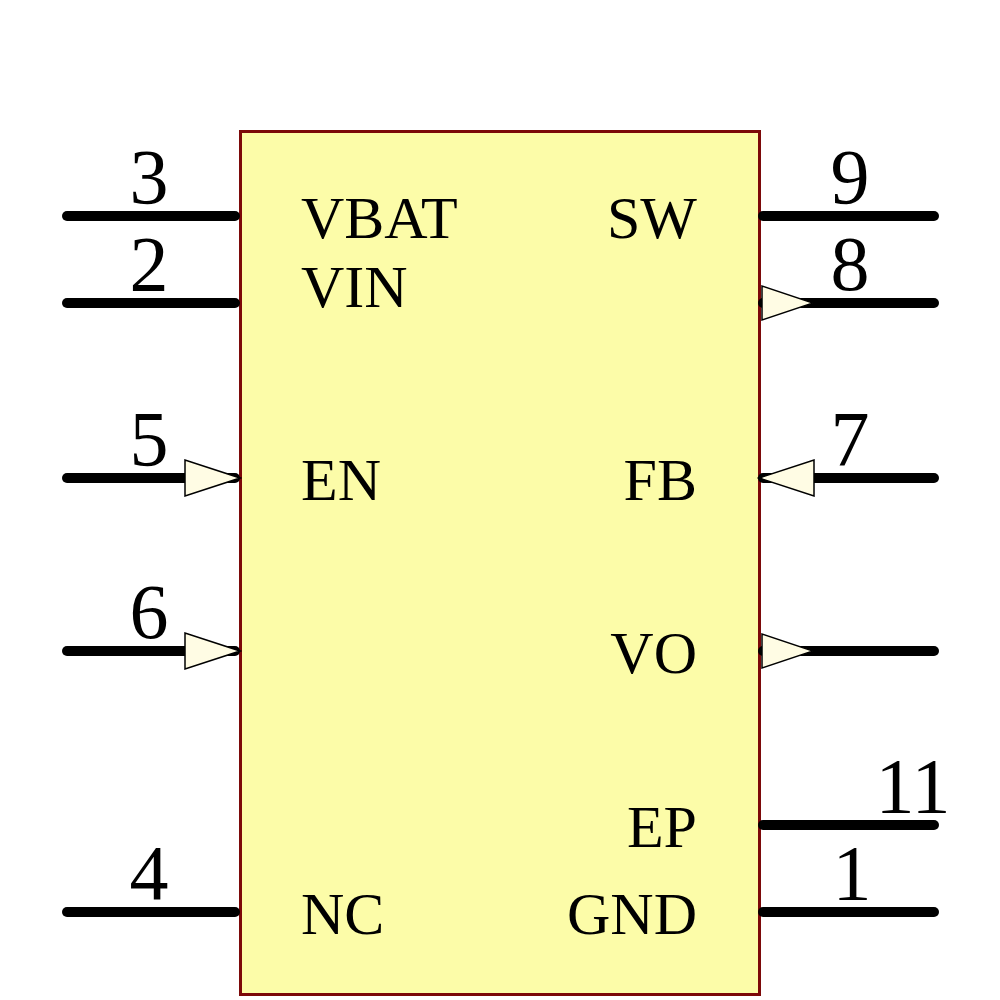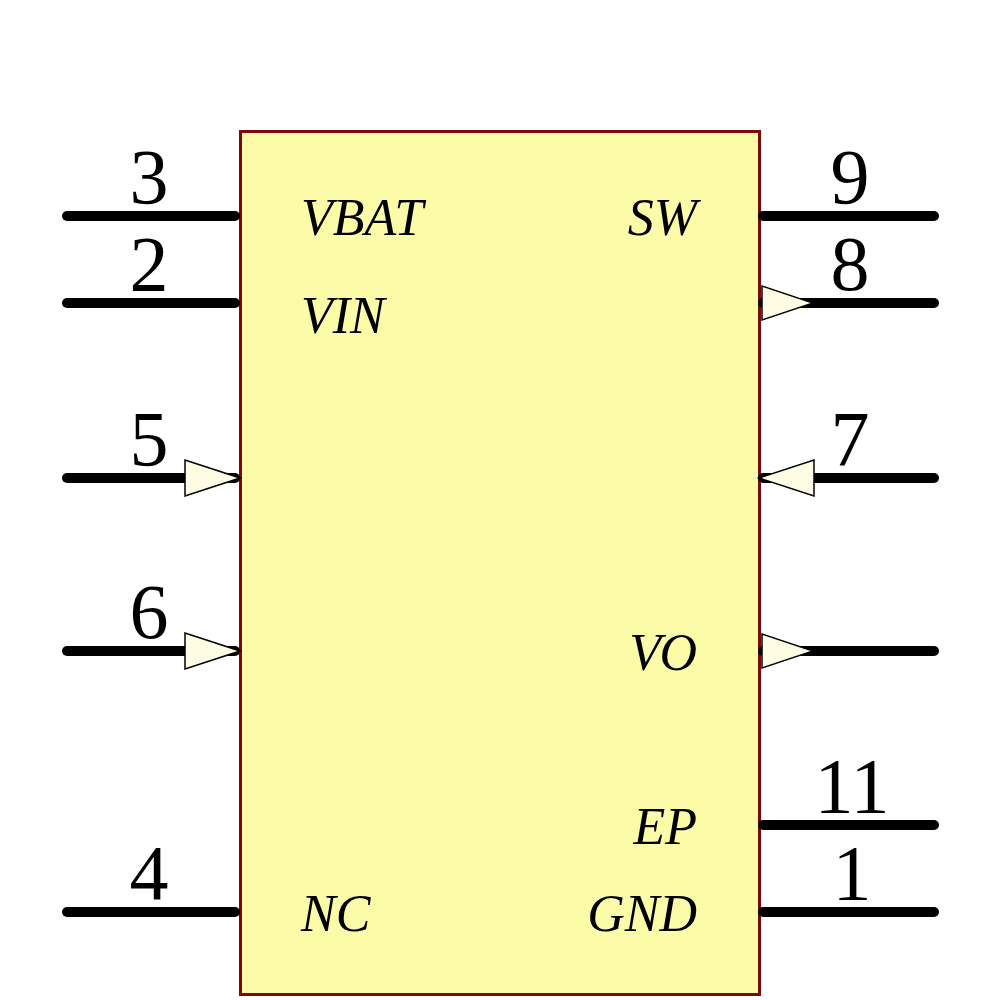--- a/index.html
+++ b/index.html
@@ -32,49 +32,49 @@
   .pin-line.right { left: 758px; width: 181px; }
   .pin-number {
     position: absolute;
     font-size: 78px;
     line-height: 78px;
     white-space: nowrap;
     transform: translateX(-50%);
   }
   .pin-label {
     position: absolute;
-    font-size: 52px;
+    font-size: 60px;
     line-height: 78px;
     white-space: nowrap;
-    font-style: italic;
   }
   .pin-label.left  { left: 301px; }
   .pin-label.right { right: 303px; text-align: left; }
   .arrow { position: absolute; }
 </style>
 </head>
 <body>
 
 <div class="stage">
 
   <div class="ic-body"></div>
 
   <div class="pin-line left" style="top:211px"></div>
   <div class="pin-number" style="left:149px; top:138px">3</div>
   <div class="pin-label left" style="top:179px">VBAT</div>
 
   <div class="pin-line left" style="top:298px"></div>
   <div class="pin-number" style="left:149px; top:225px">2</div>
-  <div class="pin-label left" style="top:277px">VIN</div>
+  <div class="pin-label left" style="top:248px">VIN</div>
 
   <div class="pin-line left" style="top:473px"></div>
   <svg class="arrow" style="left:184px; top:459px" width="58" height="38" viewBox="0 0 58 38">
     <polygon points="1,1 1,37 56,19" stroke="#000000" stroke-width="1.5" fill="#fffce4"></polygon>
   </svg>
   <div class="pin-number" style="left:149px; top:400px">5</div>
+  <div class="pin-label left" style="top:441px">EN</div>
 
   <div class="pin-line left" style="top:646px"></div>
   <svg class="arrow" style="left:184px; top:632px" width="58" height="38" viewBox="0 0 58 38">
     <polygon points="1,1 1,37 56,19" stroke="#000000" stroke-width="1.5" fill="#fffce4"></polygon>
   </svg>
   <div class="pin-number" style="left:149px; top:573px">6</div>
 
   <div class="pin-line left" style="top:907px"></div>
   <div class="pin-number" style="left:149px; top:834px">4</div>
   <div class="pin-label left" style="top:875px">NC</div>
@@ -87,28 +87,29 @@
   <svg class="arrow" style="left:761px; top:285px" width="54" height="36" viewBox="0 0 54 36">
     <polygon points="1,1 1,35 52,18" stroke="#000000" stroke-width="1.5" fill="#fffce4"></polygon>
   </svg>
   <div class="pin-number" style="left:850px; top:225px">8</div>
 
   <div class="pin-line right" style="top:473px"></div>
   <svg class="arrow" style="left:757px; top:459px" width="58" height="38" viewBox="0 0 58 38">
     <polygon points="57,1 57,37 2,19" stroke="#000000" stroke-width="1.5" fill="#fffce4"></polygon>
   </svg>
   <div class="pin-number" style="left:850px; top:400px">7</div>
+  <div class="pin-label right" style="top:441px">FB</div>
 
   <div class="pin-line right" style="top:646px"></div>
   <svg class="arrow" style="left:761px; top:633px" width="54" height="36" viewBox="0 0 54 36">
     <polygon points="1,1 1,35 52,18" stroke="#000000" stroke-width="1.5" fill="#fffce4"></polygon>
   </svg>
   <div class="pin-label right" style="top:614px">VO</div>
 
   <div class="pin-line right" style="top:820px"></div>
-  <div class="pin-number" style="left:852px; top:747px">11</div>
+  <div class="pin-number" style="left:913px; top:747px">11</div>
   <div class="pin-label right" style="top:788px">EP</div>
 
   <div class="pin-line right" style="top:907px"></div>
   <div class="pin-number" style="left:852px; top:834px">1</div>
   <div class="pin-label right" style="top:875px">GND</div>
 
 </div>
 
 </body></html>

